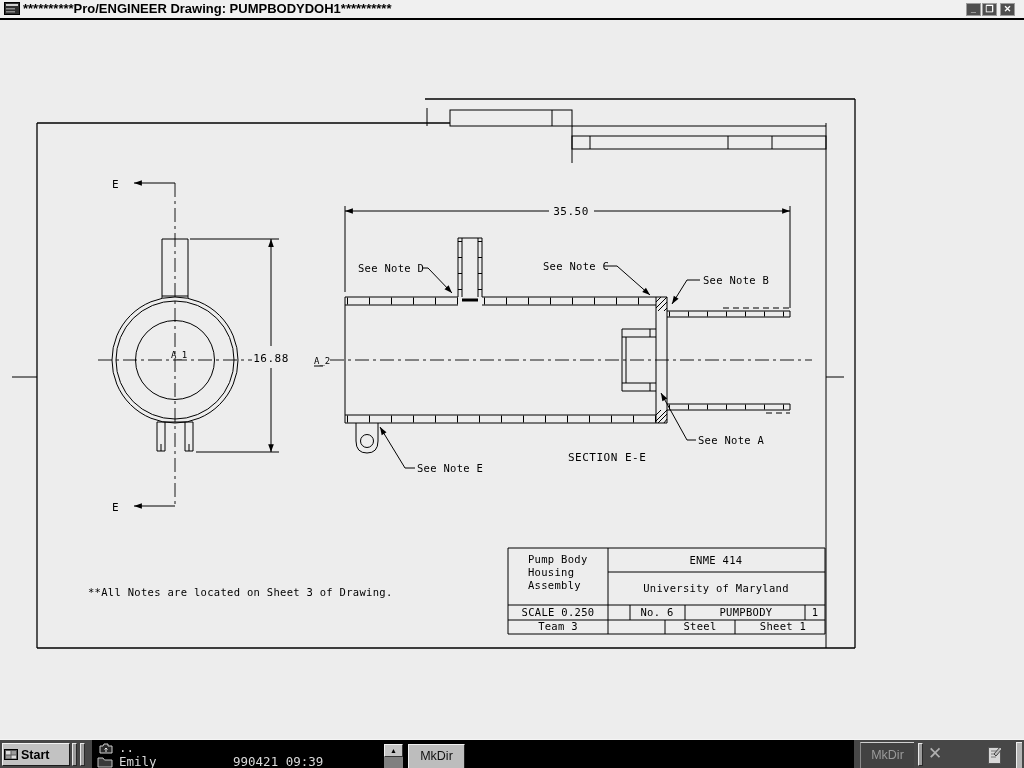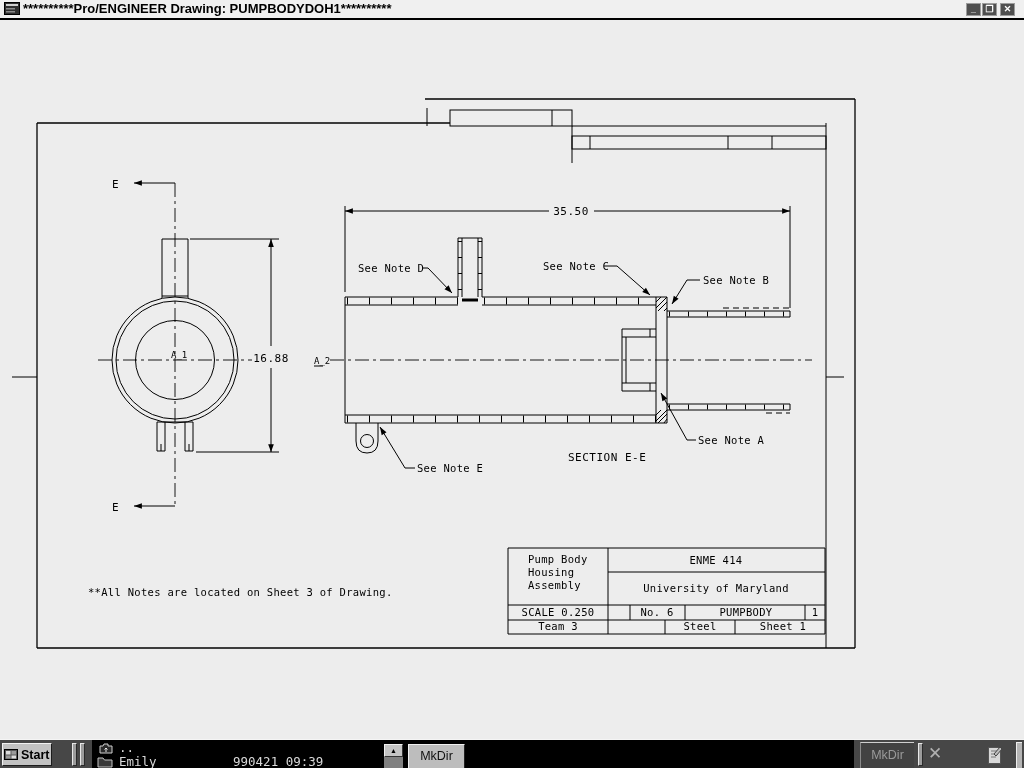--- a/index.html
+++ b/index.html
@@ -36,21 +36,21 @@
   .t11{font-size:11px;letter-spacing:0.5px;}
   .mid{text-anchor:middle;}
 
   
   .statusline{position:absolute;left:44px;top:721px;font-family:"DejaVu Sans Mono",monospace;
     font-size:13px;color:#000;white-space:pre;letter-spacing:0.4px;}
 
   
   .taskbar{position:absolute;left:0;top:739px;width:1024px;height:29px;
     background:#474747;border-top:1px solid #f5f5f5;box-sizing:border-box;}
-  .startbtn{position:absolute;left:2px;top:3px;width:50px;height:23px;background:#c2c2c2;
+  .startbtn{position:absolute;left:2px;top:3px;width:68px;height:23px;background:#c2c2c2;
     border-top:1px solid #f2f2f2;border-left:1px solid #f2f2f2;
     border-right:1px solid #1c1c1c;border-bottom:1px solid #1c1c1c;
     box-sizing:border-box;display:flex;align-items:center;gap:3px;padding-left:1px;cursor:pointer;}
   .startbtn .slabel{font-size:12.5px;font-weight:bold;color:#000;}
   .ridge{position:absolute;top:3px;width:5px;height:23px;background:#9c9c9c;
     border-top:1px solid #e9e9e9;border-left:1px solid #e9e9e9;
     border-right:1px solid #2a2a2a;border-bottom:1px solid #2a2a2a;box-sizing:border-box;}
   .dlg{position:absolute;left:92px;top:0;width:762px;height:29px;background:#000;overflow:hidden;}
   .dlg .lrow{position:absolute;left:0;width:100%;height:14px;color:#d9d9d9;
     font-family:"DejaVu Sans Mono",monospace;font-size:12.5px;}

